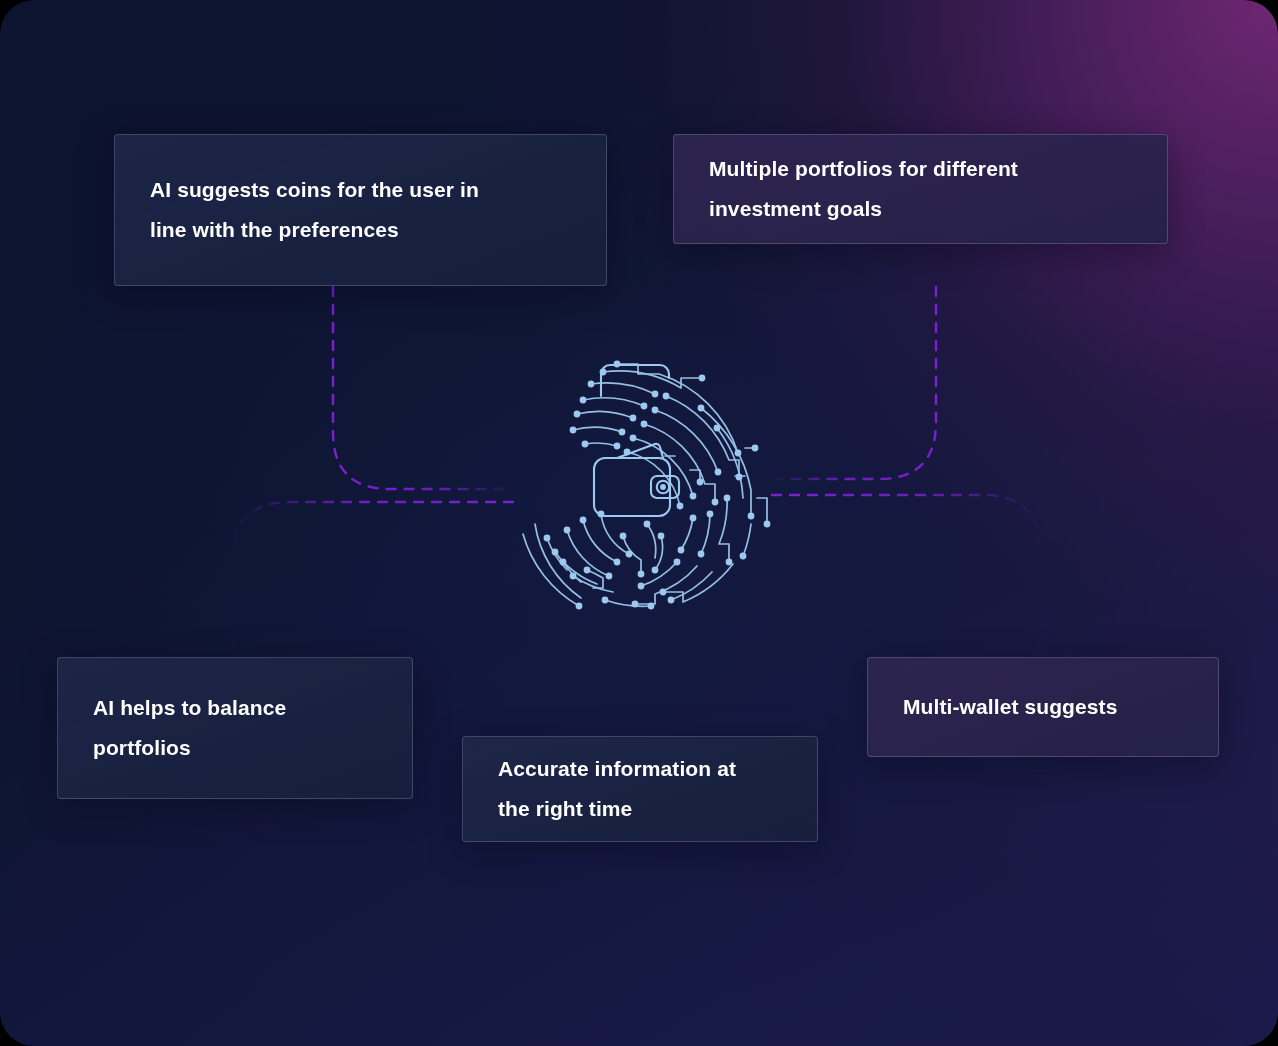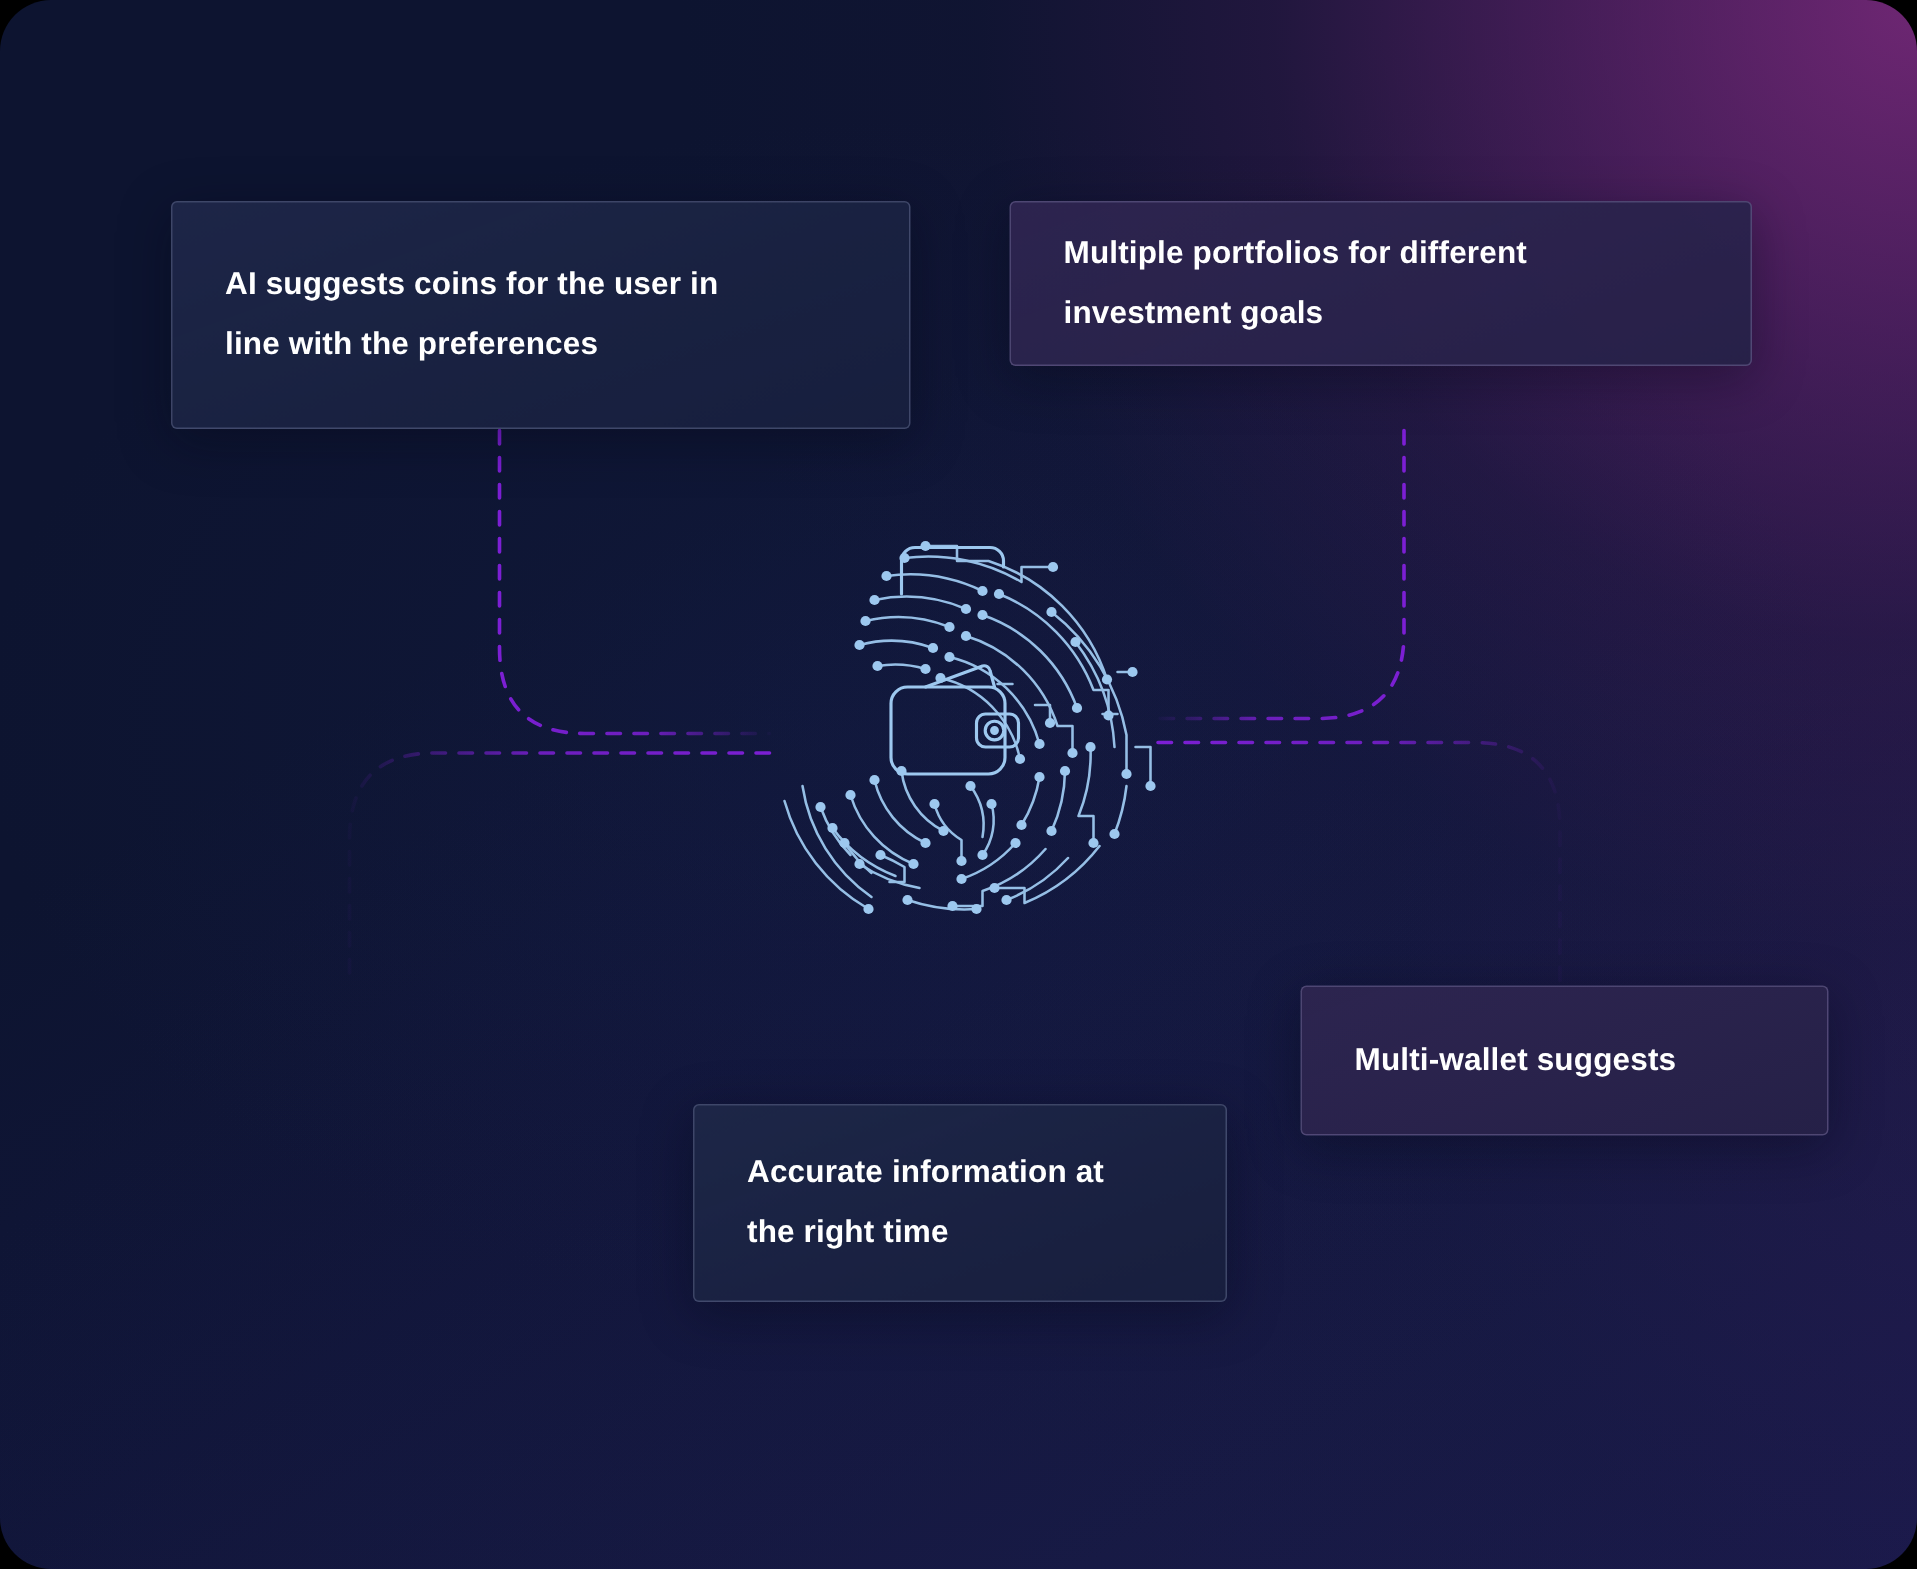--- a/index.html
+++ b/index.html
@@ -80,21 +80,21 @@
   }
   .card.tone-violet {
     background: linear-gradient(160deg, rgba(46, 37, 80, 0.96) 0%, rgba(42, 35, 76, 0.95) 55%, rgba(38, 33, 72, 0.95) 100%);
     border-color: rgba(160, 150, 200, 0.32);
   }
 
   
   #card-ai-suggests   { left: 114px;  top: 134px; width: 493px; height: 152px; }
   #card-multi-port    { left: 673px;  top: 134px; width: 495px; height: 110px; }
   #card-ai-balance    { left: 57px;   top: 657px; width: 356px; height: 142px; }
-  #card-accurate-info { left: 462px;  top: 736px; width: 356px; height: 132px; }
+  #card-accurate-info { left: 462px;  top: 736px; width: 356px; height: 106px; }
   #card-multi-wallet  { left: 867px;  top: 657px; width: 352px; height: 100px; }
 </style>
 </head>
 <body>
 
 <div id="stage">
 
   <div id="ambient"></div>
 
   <svg id="connectors" viewBox="0 0 1278 1046" xmlns="http://www.w3.org/2000/svg">
@@ -253,20 +253,24 @@
   <div class="card tone-navy" id="card-ai-suggests">
     <span class="card-text">AI suggests coins for the user in
 line with the preferences</span>
   </div>
 
   <div class="card tone-violet" id="card-multi-port">
     <span class="card-text">Multiple portfolios for different
 investment goals</span>
   </div>
 
+  <div class="card tone-navy" id="card-ai-balance">
+    <span class="card-text">AI helps to balance
+portfolios</span>
+  </div>
 
   <div class="card tone-navy" id="card-accurate-info">
     <span class="card-text">Accurate information at
 the right time</span>
   </div>
 
   <div class="card tone-violet" id="card-multi-wallet">
     <span class="card-text">Multi-wallet suggests</span>
   </div>
 

